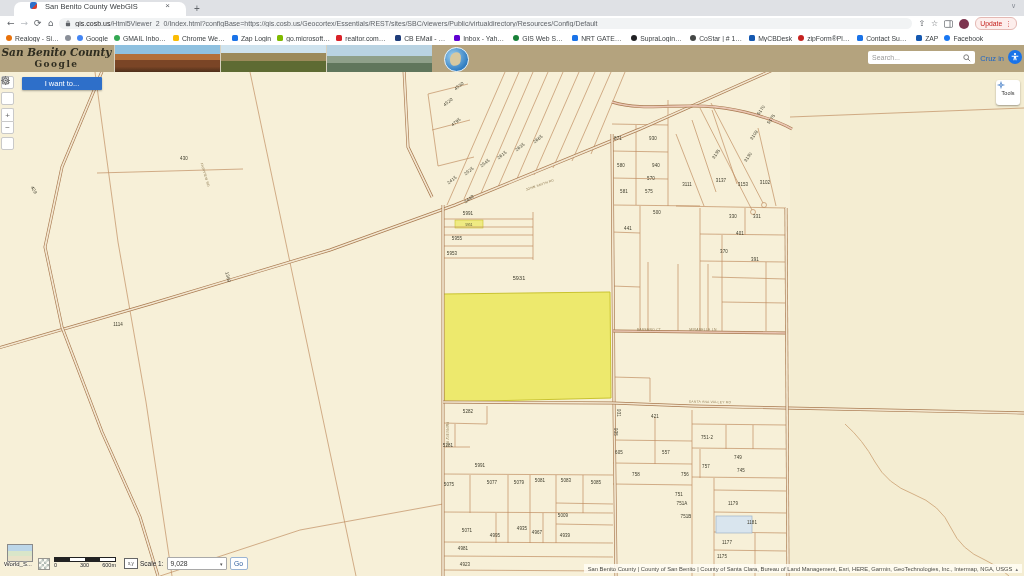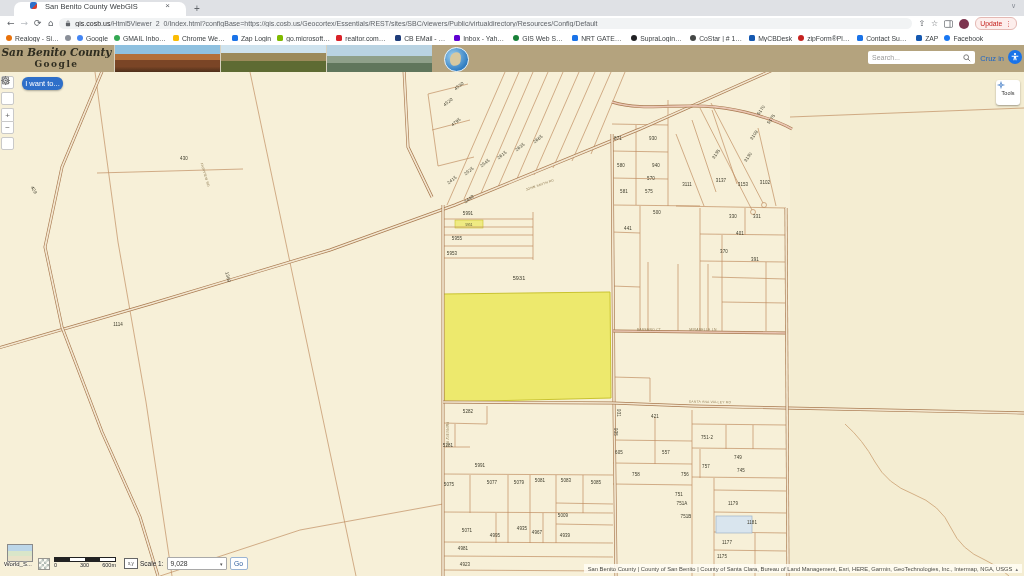--- a/index.html
+++ b/index.html
@@ -53,22 +53,22 @@
   
   .map{position:absolute;top:72px;left:0;width:1024px;height:504px;background:#f7f0d8;overflow:hidden}
   .map svg{position:absolute;inset:0}
   #map-labels span{position:absolute;white-space:nowrap}
   .plbl{font-size:4.5px;color:#3e3c2c;letter-spacing:.1px}
   .rlbl{font-size:3.4px;color:#95815a;letter-spacing:.25px;text-transform:uppercase}
   .rb{stroke:#a97a50;stroke-width:3;fill:none}
   .rt{stroke:#f3e7d0;stroke-width:1.7;fill:none}
   .rtp{stroke:#eac6b4;stroke-width:1.7;fill:none}
   
-  .iwant{position:absolute;left:22px;top:5px;width:41px;height:13px;background:#2e6fc9;color:#fff;
-         font-size:7.5px;display:flex;align-items:center;justify-content:center;border-radius:6px;box-shadow:0 1px 2px rgba(0,0,0,.3)}
+  .iwant{position:absolute;left:22px;top:5px;width:80px;height:13px;background:#2e6fc9;color:#fff;
+         font-size:7.5px;display:flex;align-items:center;justify-content:center;border-radius:1px;box-shadow:0 1px 2px rgba(0,0,0,.3)}
   .lstrip{position:absolute;left:1px;top:4px;width:14px}
   .lbtn{width:13px;height:13px;background:#fff;border:1px solid #c9c9c9;border-radius:2px;margin-bottom:3px;
         display:flex;align-items:center;justify-content:center;color:#666;font-size:8px;box-sizing:border-box}
   .lbtn.join{margin-bottom:0;border-bottom:none;border-radius:2px 2px 0 0}
   .lbtn.join2{border-radius:0 0 2px 2px}
   .tools{position:absolute;right:4px;top:8px;width:24px;height:25px;background:#fff;border-radius:3px;
          box-shadow:0 1px 2px rgba(0,0,0,.35);display:flex;flex-direction:column;align-items:center;justify-content:center;gap:1px}
   .tools .tlbl{font-size:5.5px;color:#333}
   .bmapthumb{position:absolute;left:7px;top:472px;width:24px;height:16px;border:1px solid #8a8a8a;
         background:linear-gradient(180deg,#bcd6e8 0 40%,#d9e6c9 40% 70%,#e9e2c8 70%)}

